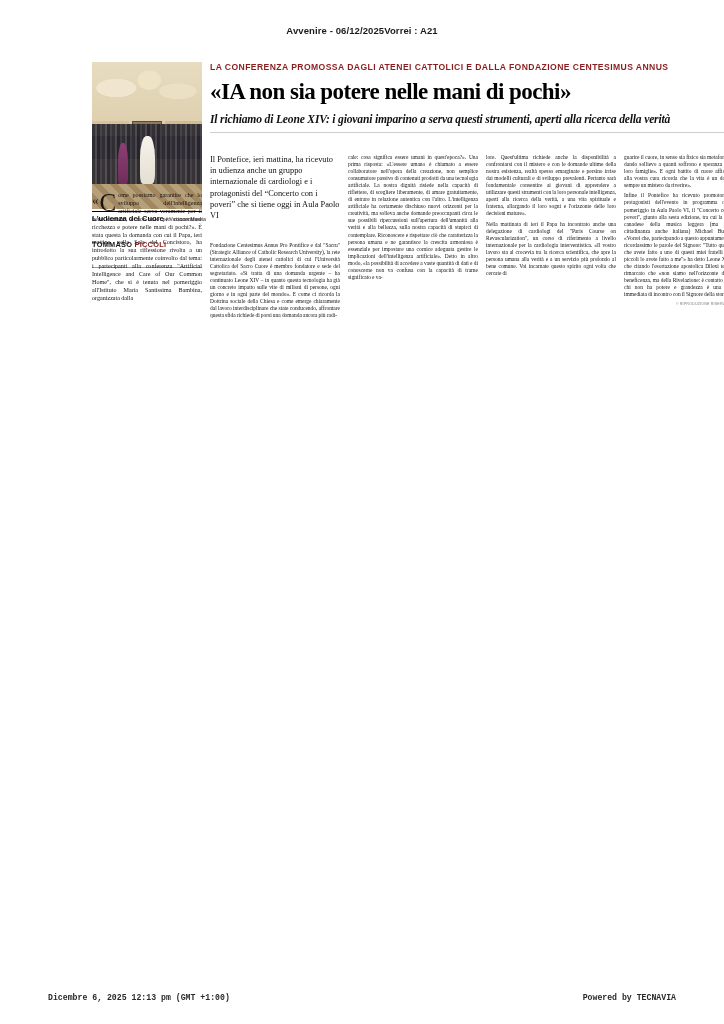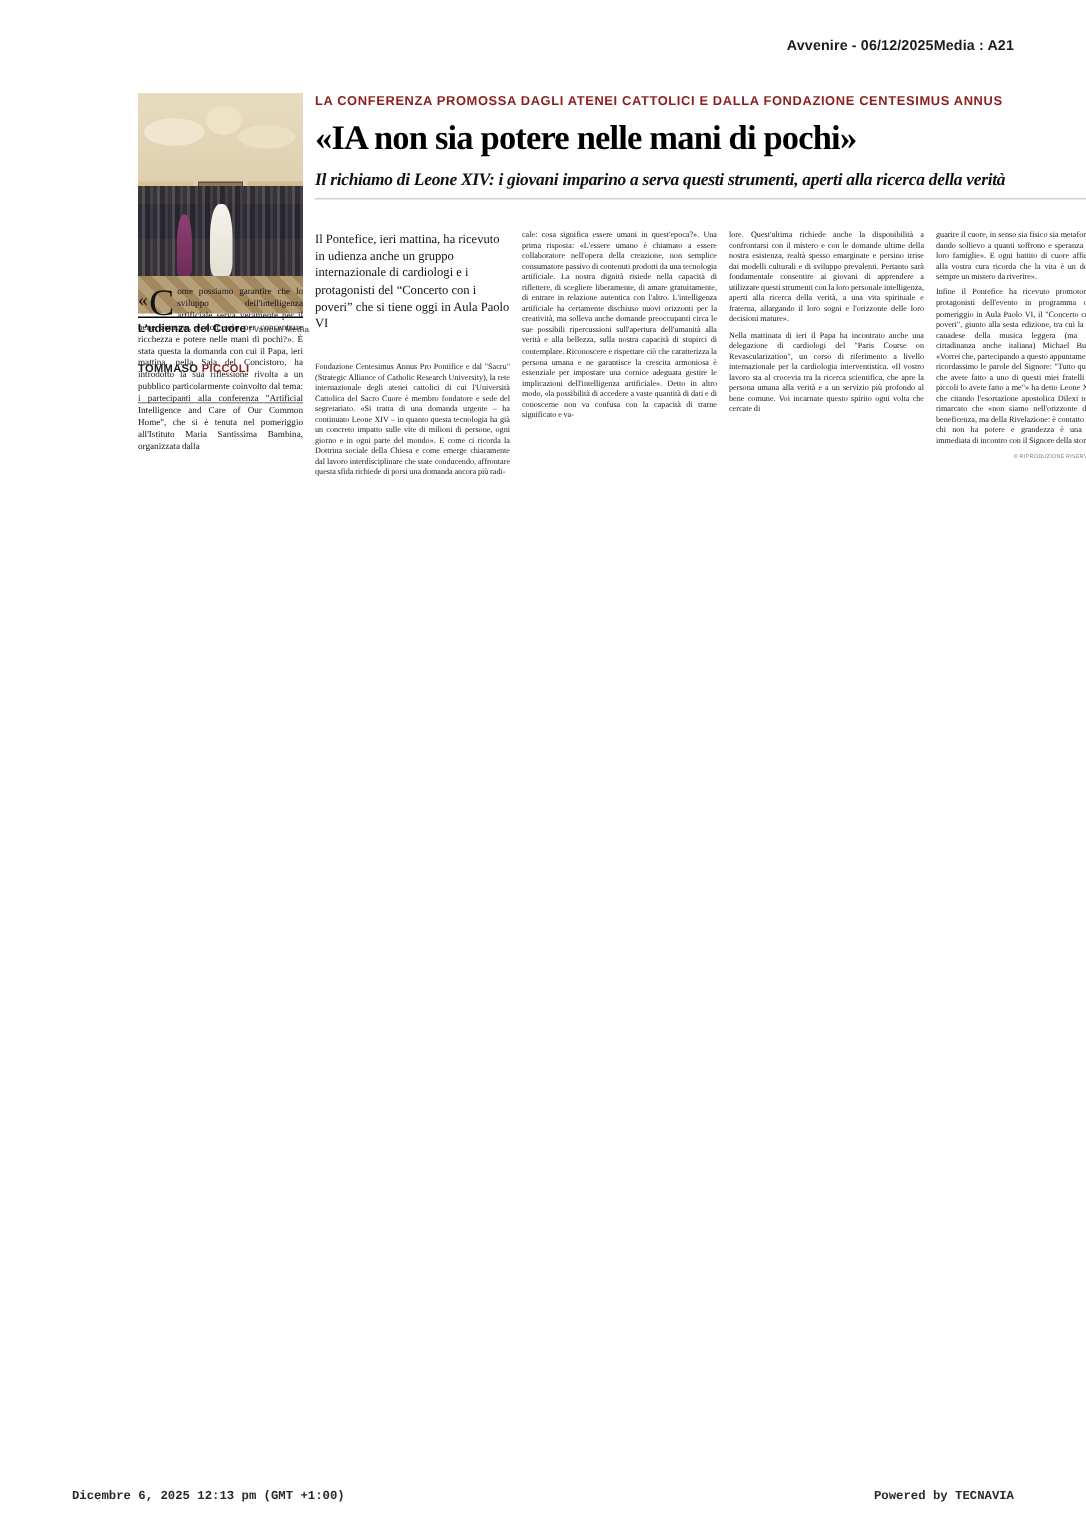--- a/index.html
+++ b/index.html
@@ -17,21 +17,21 @@
   }
 
   
   .page-header {
     position: absolute;
     top: 22px;
     left: 48px;
     right: 48px;
     height: 16px;
     display: flex;
-    justify-content: flex-end;
+    justify-content: center;
     align-items: center;
     font-family: "Liberation Sans", sans-serif;
     font-size: 9.5px;
     font-weight: 700;
     letter-spacing: .1px;
     color: #1b1b1b;
   }
   .page-footer {
     position: absolute;
     bottom: 22px;
@@ -264,21 +264,21 @@
     letter-spacing: .2px;
     color: #7a7a7a;
     margin-top: 2px;
   }
 </style>
 </head>
 <body>
 
 <div class="page-header">
   <span>Avvenire - 06/12/2025</span>
-  <span>Media : A21</span>
+  <span>Vorrei : A21</span>
 </div>
 
 <div class="article">
 
   <div class="masthead">
     <div class="kicker">LA CONFERENZA PROMOSSA DAGLI ATENEI CATTOLICI E DALLA FONDAZIONE CENTESIMUS ANNUS</div>
     <h1 class="headline">«IA non sia potere nelle mani di pochi»</h1>
     <div class="subhead">Il richiamo di Leone XIV: i giovani imparino a serva questi strumenti, aperti alla ricerca della verità</div>
     <div class="rule-under-head"></div>
   </div>

